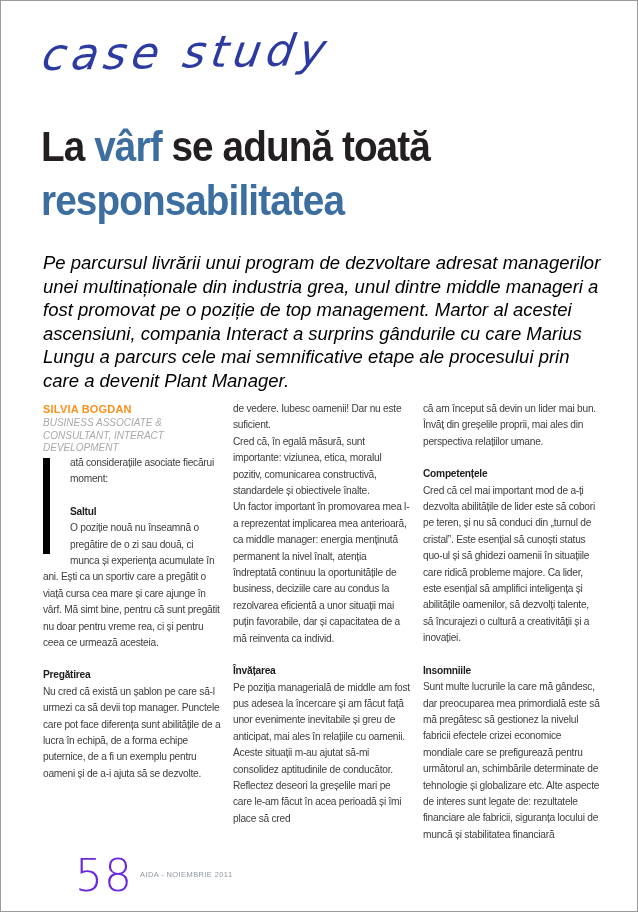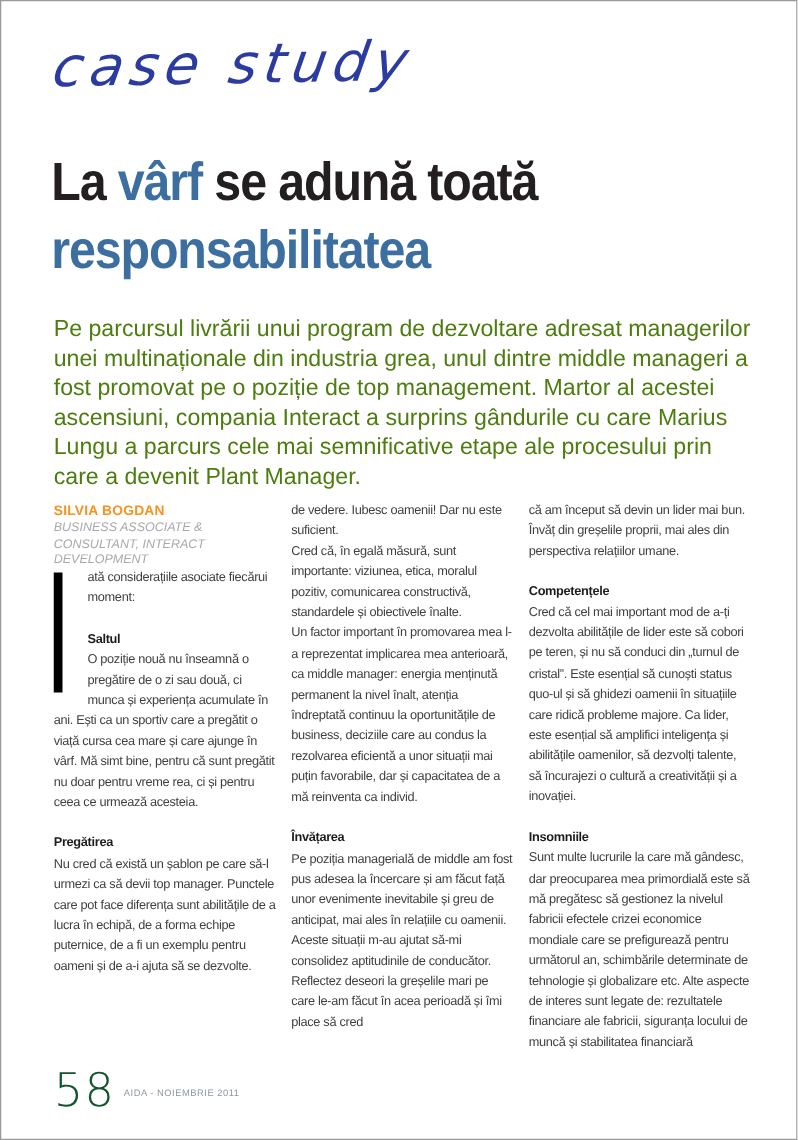--- a/index.html
+++ b/index.html
@@ -18,21 +18,21 @@
   .title{
     position:absolute;left:40px;top:118px;
     font-weight:bold;font-size:43px;line-height:54px;letter-spacing:-1px;
     color:#231f20;transform:scaleX(0.9);transform-origin:left top;
     white-space:nowrap;
   }
   .title .seg-blue{color:#3c6fa0;}
   .title .seg-dark{color:#231f20;}
   .intro{
     position:absolute;left:42px;top:250px;width:566px;
-    font-size:18.5px;line-height:23.5px;color:#4d7c0f;
+    font-style:italic;font-size:18.5px;line-height:23.5px;color:#000000;
     margin:0;
   }
   .columns{
     position:absolute;left:42px;top:400px;width:558px;
     display:flex;gap:12px;
   }
   .col{
     width:178px;flex:0 0 178px;
     font-size:10.2px;line-height:16.4px;letter-spacing:-0.25px;color:#3f4041;
   }
@@ -52,21 +52,21 @@
   }
   .heading{
     font-size:10.2px;font-weight:bold;color:#1d1d1b;
     margin:16px 0 0 0;
   }
   .footer{
     position:absolute;left:42px;top:853px;display:flex;align-items:flex-start;
   }
   .page-number{
     font-family:"DejaVu Sans",sans-serif;font-weight:200;
-    font-size:37px;line-height:1;color:#14532d;letter-spacing:1px;
+    font-size:44px;line-height:1;color:#6d28d9;letter-spacing:1px;margin-left:32px;
   }
   .edition{
     font-size:7.5px;color:#8f97a0;letter-spacing:0.4px;
     margin:16px 0 0 7px;white-space:nowrap;
   }
 </style>
 </head>
 <body>
 
 <div class="page">

